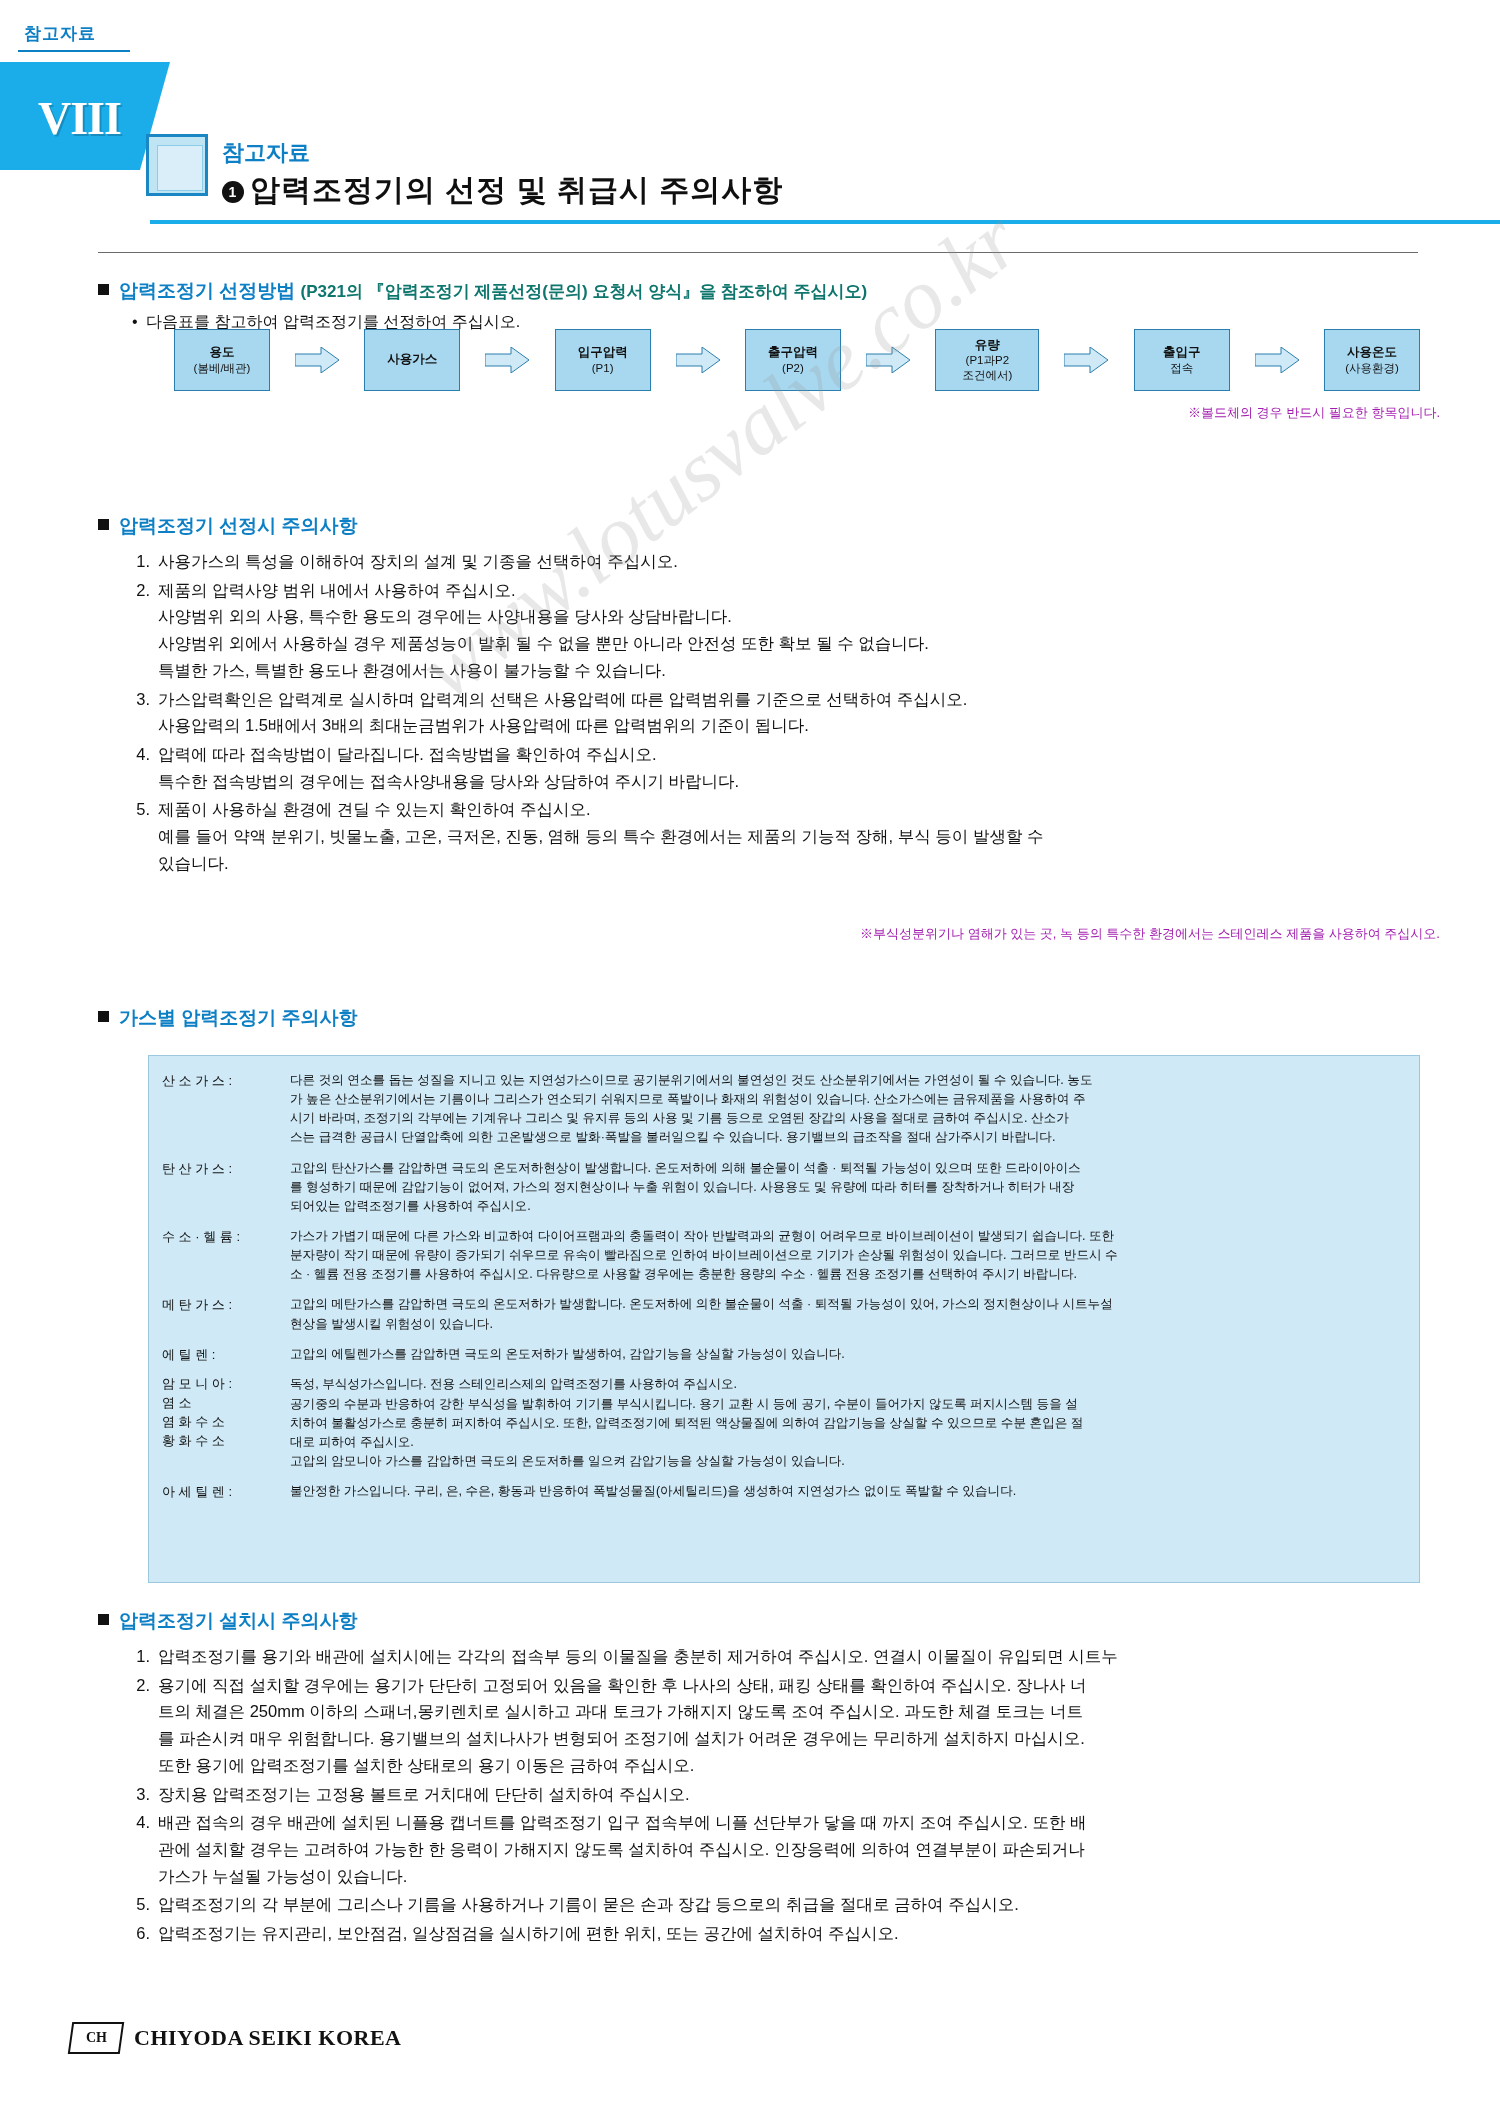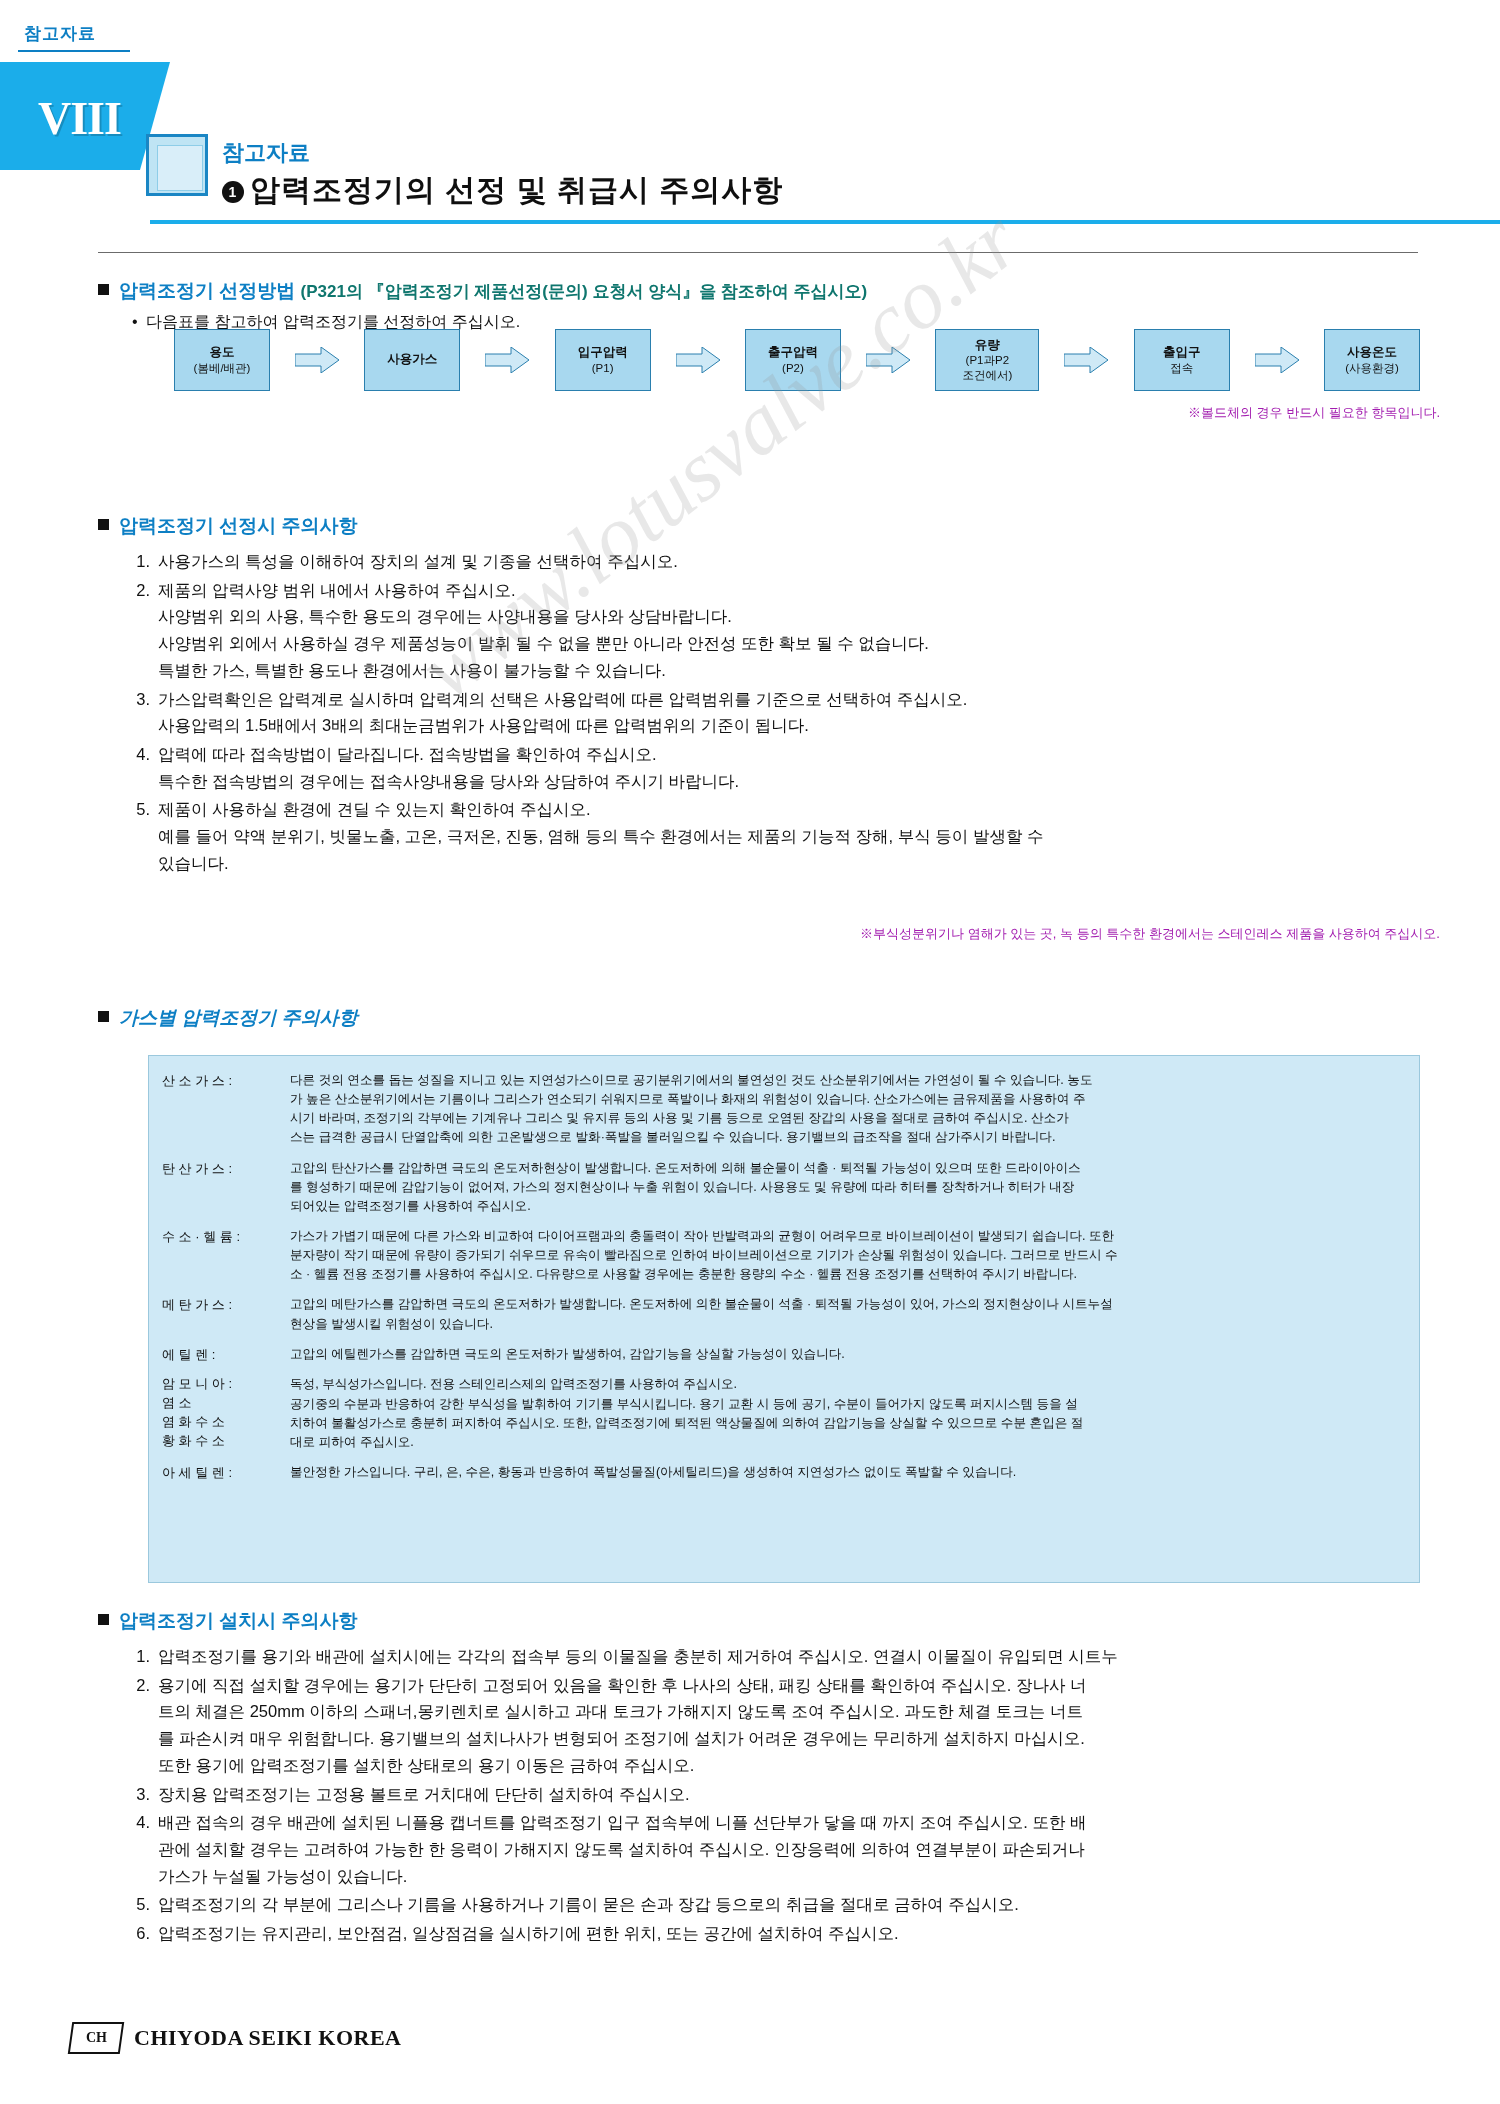--- a/index.html
+++ b/index.html
@@ -431,21 +431,21 @@
     <div class="txt">
       <div>제품이 사용하실 환경에 견딜 수 있는지 확인하여 주십시오.</div>
       <div>예를 들어 약액 분위기, 빗물노출, 고온, 극저온, 진동, 염해 등의 특수 환경에서는 제품의 기능적 장해, 부식 등이 발생할 수</div>
       <div>있습니다.</div>
     </div>
   </div>
 </div>
 
 <div class="note-right" style="right:60px; top:925px;">※부식성분위기나 염해가 있는 곳, 녹 등의 특수한 환경에서는 스테인레스 제품을 사용하여 주십시오.</div>
 
-<div class="sec-h" style="left:98px; top:1005px;font-style:italic;">
+<div class="sec-h" style="left:98px; top:1005px;">
   <span class="sq"></span><span>가스별 압력조정기 주의사항</span>
 </div>
 
 <div class="gas-box"></div>
 <div class="gas-rows">
 
   <div class="gas-row">
     <div class="gas-name">산 소 가 스 :</div>
     <div class="gas-desc">
       <div>다른 것의 연소를 돕는 성질을 지니고 있는 지연성가스이므로 공기분위기에서의 불연성인 것도 산소분위기에서는 가연성이 될 수 있습니다. 농도</div>
@@ -491,20 +491,21 @@
   <div class="gas-row">
     <div class="gas-name" style="white-space:pre-line; line-height:1.45;">암 모 니 아 :
 염       소
 염 화 수 소
 황 화 수 소</div>
     <div class="gas-desc">
       <div>독성, 부식성가스입니다. 전용 스테인리스제의 압력조정기를 사용하여 주십시오.</div>
       <div>공기중의 수분과 반응하여 강한 부식성을 발휘하여 기기를 부식시킵니다. 용기 교환 시 등에 공기, 수분이 들어가지 않도록 퍼지시스템 등을 설</div>
       <div>치하여 불활성가스로 충분히 퍼지하여 주십시오. 또한, 압력조정기에 퇴적된 액상물질에 의하여 감압기능을 상실할 수 있으므로 수분 혼입은 절</div>
       <div>대로 피하여 주십시오.</div>
+      <div>고압의 암모니아 가스를 감압하면 극도의 온도저하를 일으켜 감압기능을 상실할 가능성이 있습니다.</div>
     </div>
   </div>
 
   <div class="gas-row" style="margin-bottom:0;">
     <div class="gas-name">아 세 틸 렌 :</div>
     <div class="gas-desc">
       <div>불안정한 가스입니다. 구리, 은, 수은, 황동과 반응하여 폭발성물질(아세틸리드)을 생성하여 지연성가스 없이도 폭발할 수 있습니다.</div>
     </div>
   </div>
 

